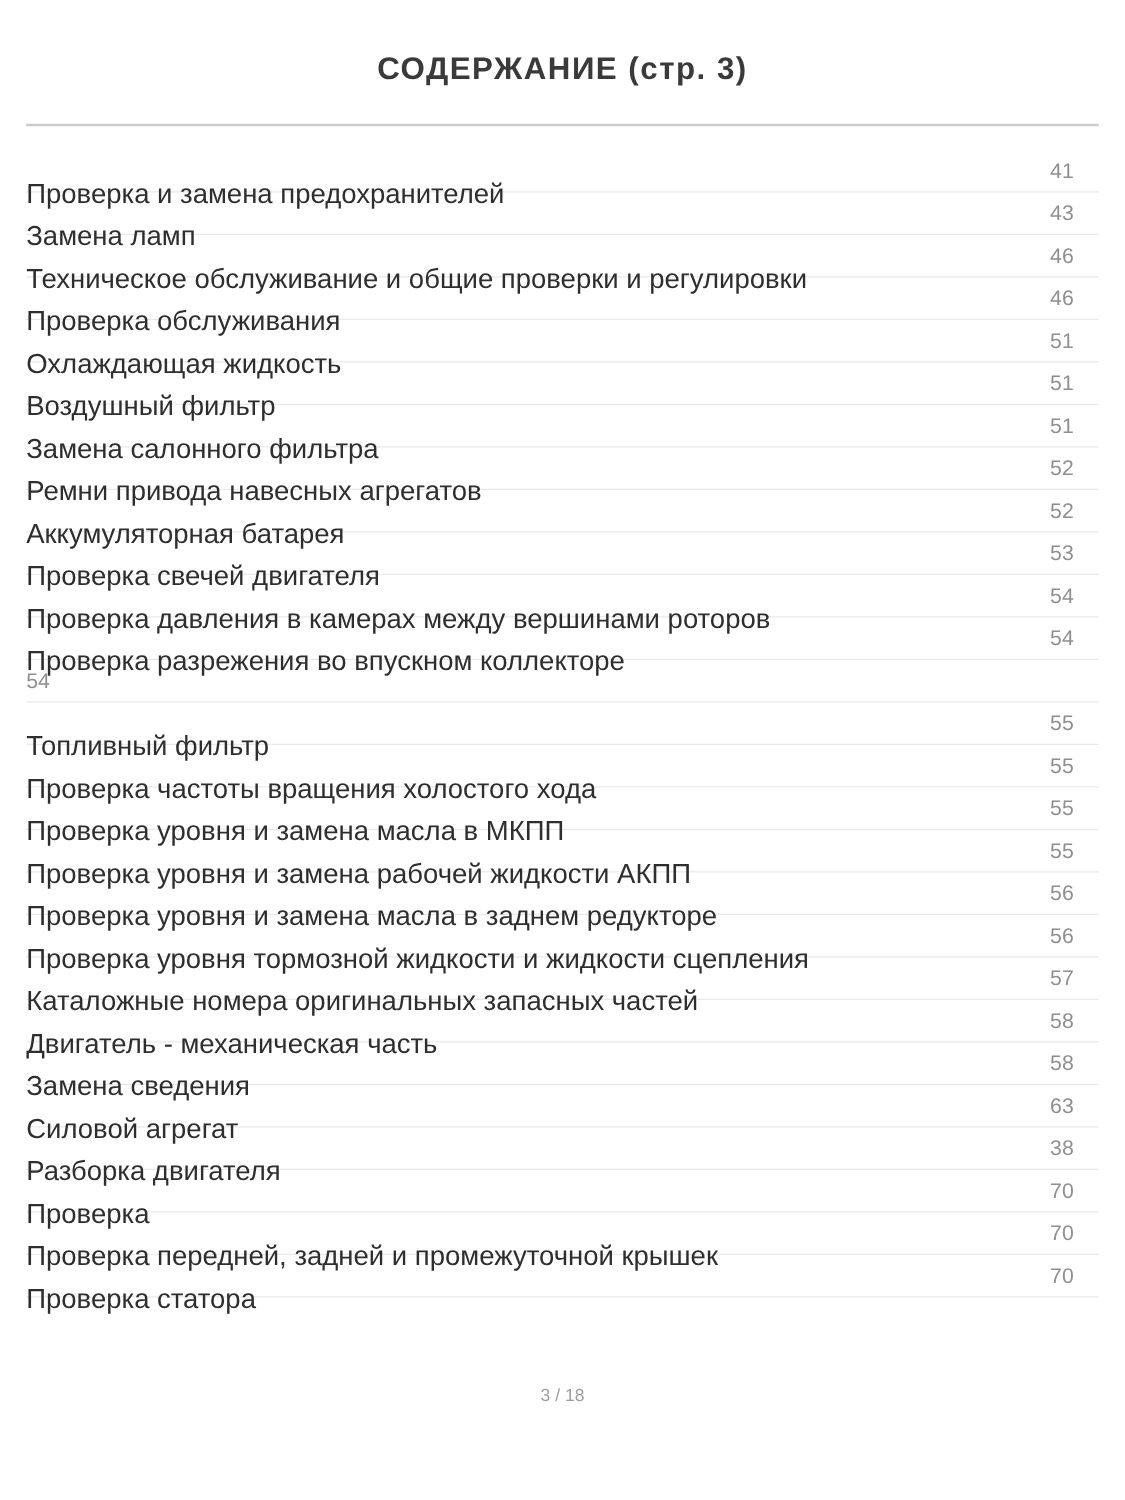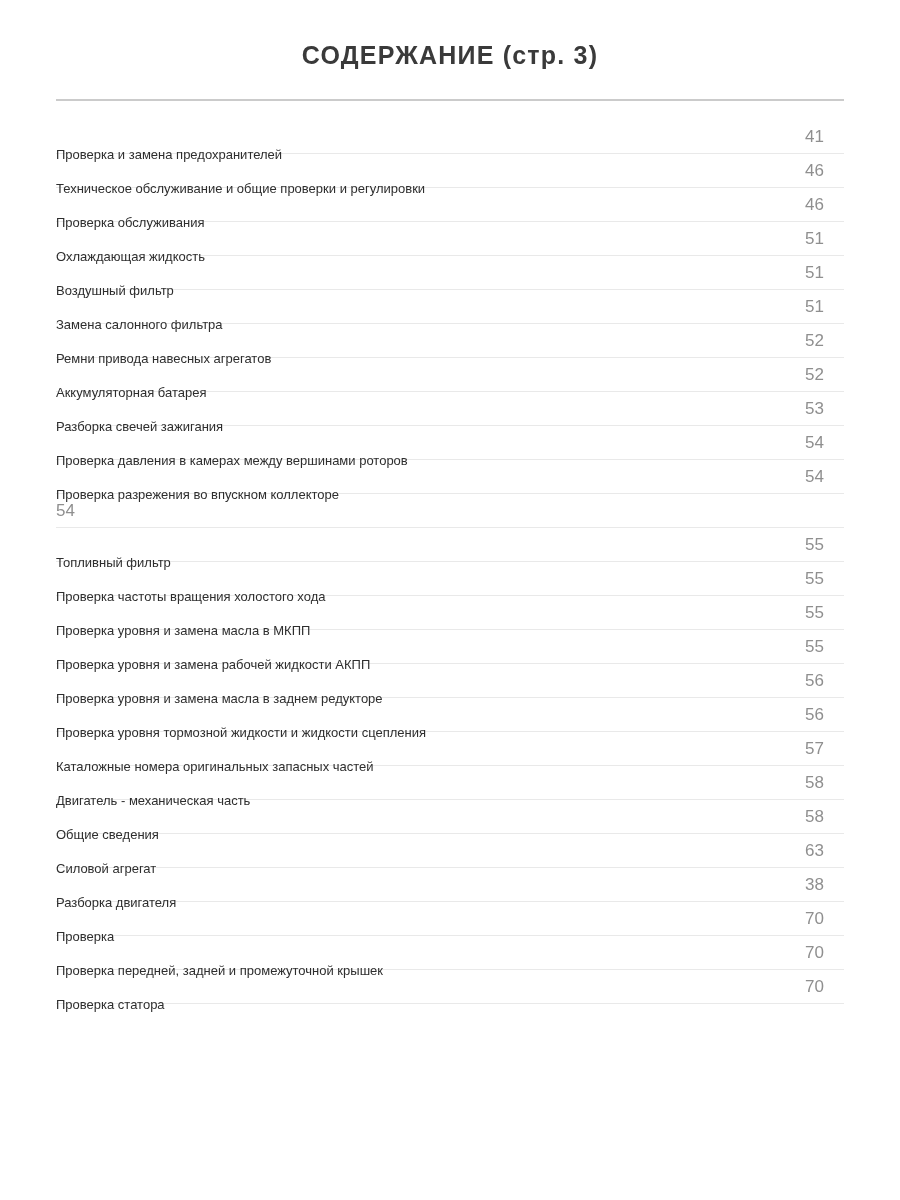--- a/index.html
+++ b/index.html
@@ -4,21 +4,21 @@
 <style>
   * { margin: 0; padding: 0; box-sizing: border-box; }
   html, body {
     width: 900px;
     background: #ffffff;
     font-family: "Liberation Sans", "DejaVu Sans", sans-serif;
   }
   .page {
     width: 900px;
     height: 1200px;
-    padding: 0 56px;
+    padding: 0 21px;
     position: relative;
   }
   .toc-title {
     padding-top: 41px;
     text-align: center;
     font-size: 25px;
     font-weight: bold;
     letter-spacing: 1.2px;
     line-height: 28px;
     color: #3a3a3a;
@@ -34,21 +34,21 @@
   }
   .toc-row {
     height: 34px;
     display: flex;
     align-items: center;
     justify-content: space-between;
     border-bottom: 1px solid #e9e9e9;
     cursor: pointer;
   }
   .toc-label {
-    font-size: 13px;
+    font-size: 22px;
     color: #2e2e2e;
     white-space: nowrap;
     margin-top: 36px;
   }
   .toc-page {
     font-size: 17px;
     color: #8f8f8f;
     padding-right: 20px;
     white-space: nowrap;
   }
@@ -67,20 +67,24 @@
   <div class="toc-title">СОДЕРЖАНИЕ (стр. 3)</div>
 
   <hr class="title-rule">
 
   <div class="toc-list">
   <div class="toc-row">
     <span class="toc-label">Проверка и замена предохранителей</span>
     <span class="toc-page">41</span>
   </div>
 
+  <div class="toc-row">
+    <span class="toc-label">Замена ламп</span>
+    <span class="toc-page">43</span>
+  </div>
 
   <div class="toc-row">
     <span class="toc-label">Техническое обслуживание и общие проверки и регулировки</span>
     <span class="toc-page">46</span>
   </div>
 
   <div class="toc-row">
     <span class="toc-label">Проверка обслуживания</span>
     <span class="toc-page">46</span>
   </div>
@@ -105,21 +109,21 @@
     <span class="toc-label">Ремни привода навесных агрегатов</span>
     <span class="toc-page">52</span>
   </div>
 
   <div class="toc-row">
     <span class="toc-label">Аккумуляторная батарея</span>
     <span class="toc-page">52</span>
   </div>
 
   <div class="toc-row">
-    <span class="toc-label">Разборка свечей зажигания</span>
+    <span class="toc-label">Проверка свечей двигателя</span>
     <span class="toc-page">53</span>
   </div>
 
   <div class="toc-row">
     <span class="toc-label">Проверка давления в камерах между вершинами роторов</span>
     <span class="toc-page">54</span>
   </div>
 
   <div class="toc-row">
     <span class="toc-label">Проверка разрежения во впускном коллекторе</span>
@@ -164,21 +168,21 @@
     <span class="toc-label">Каталожные номера оригинальных запасных частей</span>
     <span class="toc-page">57</span>
   </div>
 
   <div class="toc-row">
     <span class="toc-label">Двигатель - механическая часть</span>
     <span class="toc-page">58</span>
   </div>
 
   <div class="toc-row">
-    <span class="toc-label">Общие сведения</span>
+    <span class="toc-label">Замена сведения</span>
     <span class="toc-page">58</span>
   </div>
 
   <div class="toc-row">
     <span class="toc-label">Силовой агрегат</span>
     <span class="toc-page">63</span>
   </div>
 
   <div class="toc-row">
     <span class="toc-label">Разборка двигателя</span>
@@ -194,14 +198,15 @@
     <span class="toc-label">Проверка передней, задней и промежуточной крышек</span>
     <span class="toc-page">70</span>
   </div>
 
   <div class="toc-row">
     <span class="toc-label">Проверка статора</span>
     <span class="toc-page">70</span>
   </div>
 </div>
 
+  <div class="page-footer">3 / 18</div>
 
 </div>
 
 </body></html>

